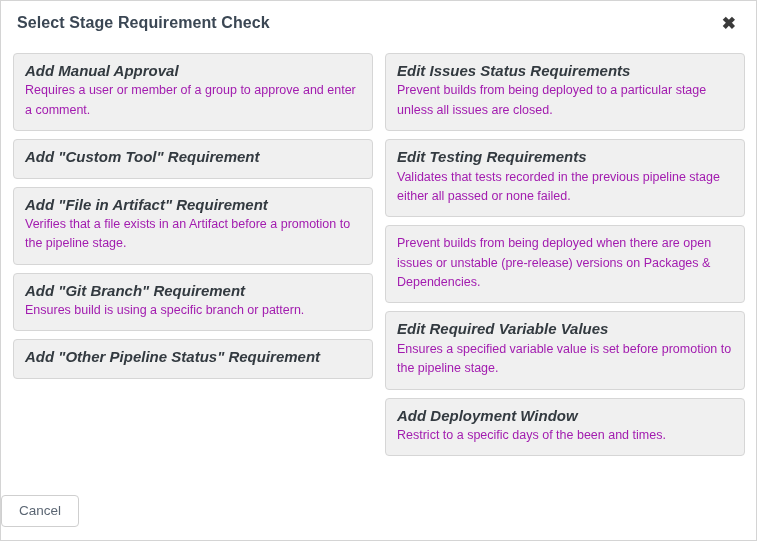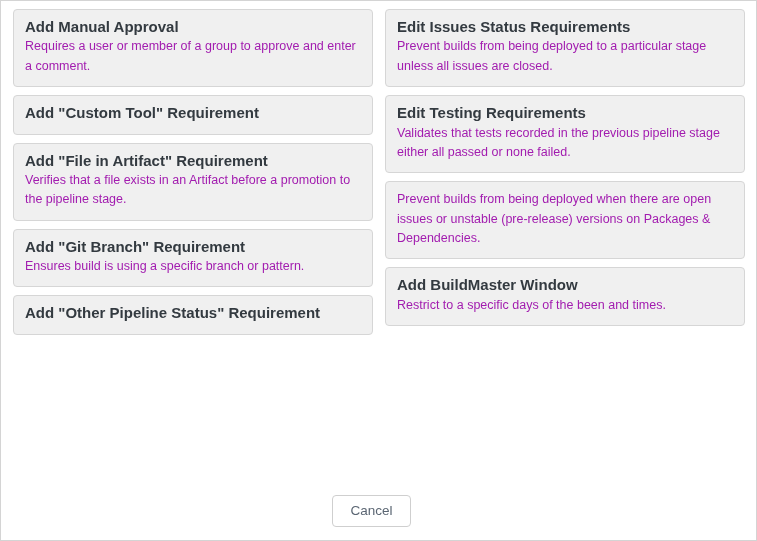--- a/index.html
+++ b/index.html
@@ -79,57 +79,62 @@
     width: 100%;
     font-family: "Liberation Sans", sans-serif;
   }
   .option-title {
     display: block;
     font-size: 15px;
     font-weight: bold;
     color: #333a40;
     line-height: 1.16;
     margin-bottom: 2px;
+    font-style: italic;
   }
   .option-desc {
     display: block;
     font-size: 12.5px;
     color: #a21caf;
     line-height: 1.55;
   }
   
   .dlg-footer {
     position: absolute;
     left: 0;
     right: 0;
     bottom: 0;
     height: 58px;
     box-sizing: border-box;
     padding: 0 14px 0 0;
     display: flex;
     align-items: center;
-    justify-content: center;
+    justify-content: flex-start;
   }
   .btn-cancel {
     font-family: "Liberation Sans", sans-serif;
     font-size: 13.5px;
     color: #5b6673;
     background: #ffffff;
     border: 1px solid #cfcfcf;
     border-radius: 4px;
     padding: 7px 17px;
     cursor: pointer;
     line-height: 1.2;
   }
 </style>
 </head>
 <body>
 
 <div id="dialog">
 
+  <div class="dlg-header">
+    <span class="dlg-title">Select Stage Requirement Check</span>
+    <button class="close-btn">✖</button>
+  </div>
 
   <div class="dlg-body">
     <div class="columns">
 
       <div class="column">
         <button class="option-card">
           <span class="option-title">Add Manual Approval</span>
           <span class="option-desc">Requires a user or member of a group to approve and enter a comment.</span>
         </button>
         <button class="option-card">
@@ -154,21 +159,25 @@
           <span class="option-desc">Prevent builds from being deployed to a particular stage unless all issues are closed.</span>
         </button>
         <button class="option-card">
           <span class="option-title">Edit Testing Requirements</span>
           <span class="option-desc">Validates that tests recorded in the previous pipeline stage either all passed or none failed.</span>
         </button>
         <button class="option-card">
           <span class="option-desc">Prevent builds from being deployed when there are open issues or unstable (pre-release) versions on Packages &amp; Dependencies.</span>
         </button>
         <button class="option-card">
-          <span class="option-title">Add BuildMaster Window</span>
+          <span class="option-title">Edit Required Variable Values</span>
+          <span class="option-desc">Ensures a specified variable value is set before promotion to the pipeline stage.</span>
+        </button>
+        <button class="option-card">
+          <span class="option-title">Add Deployment Window</span>
           <span class="option-desc">Restrict to a specific days of the been and times.</span>
         </button>
       </div>
 
     </div>
   </div>
 
   <div class="dlg-footer">
     <button class="btn-cancel">Cancel</button>
   </div>

